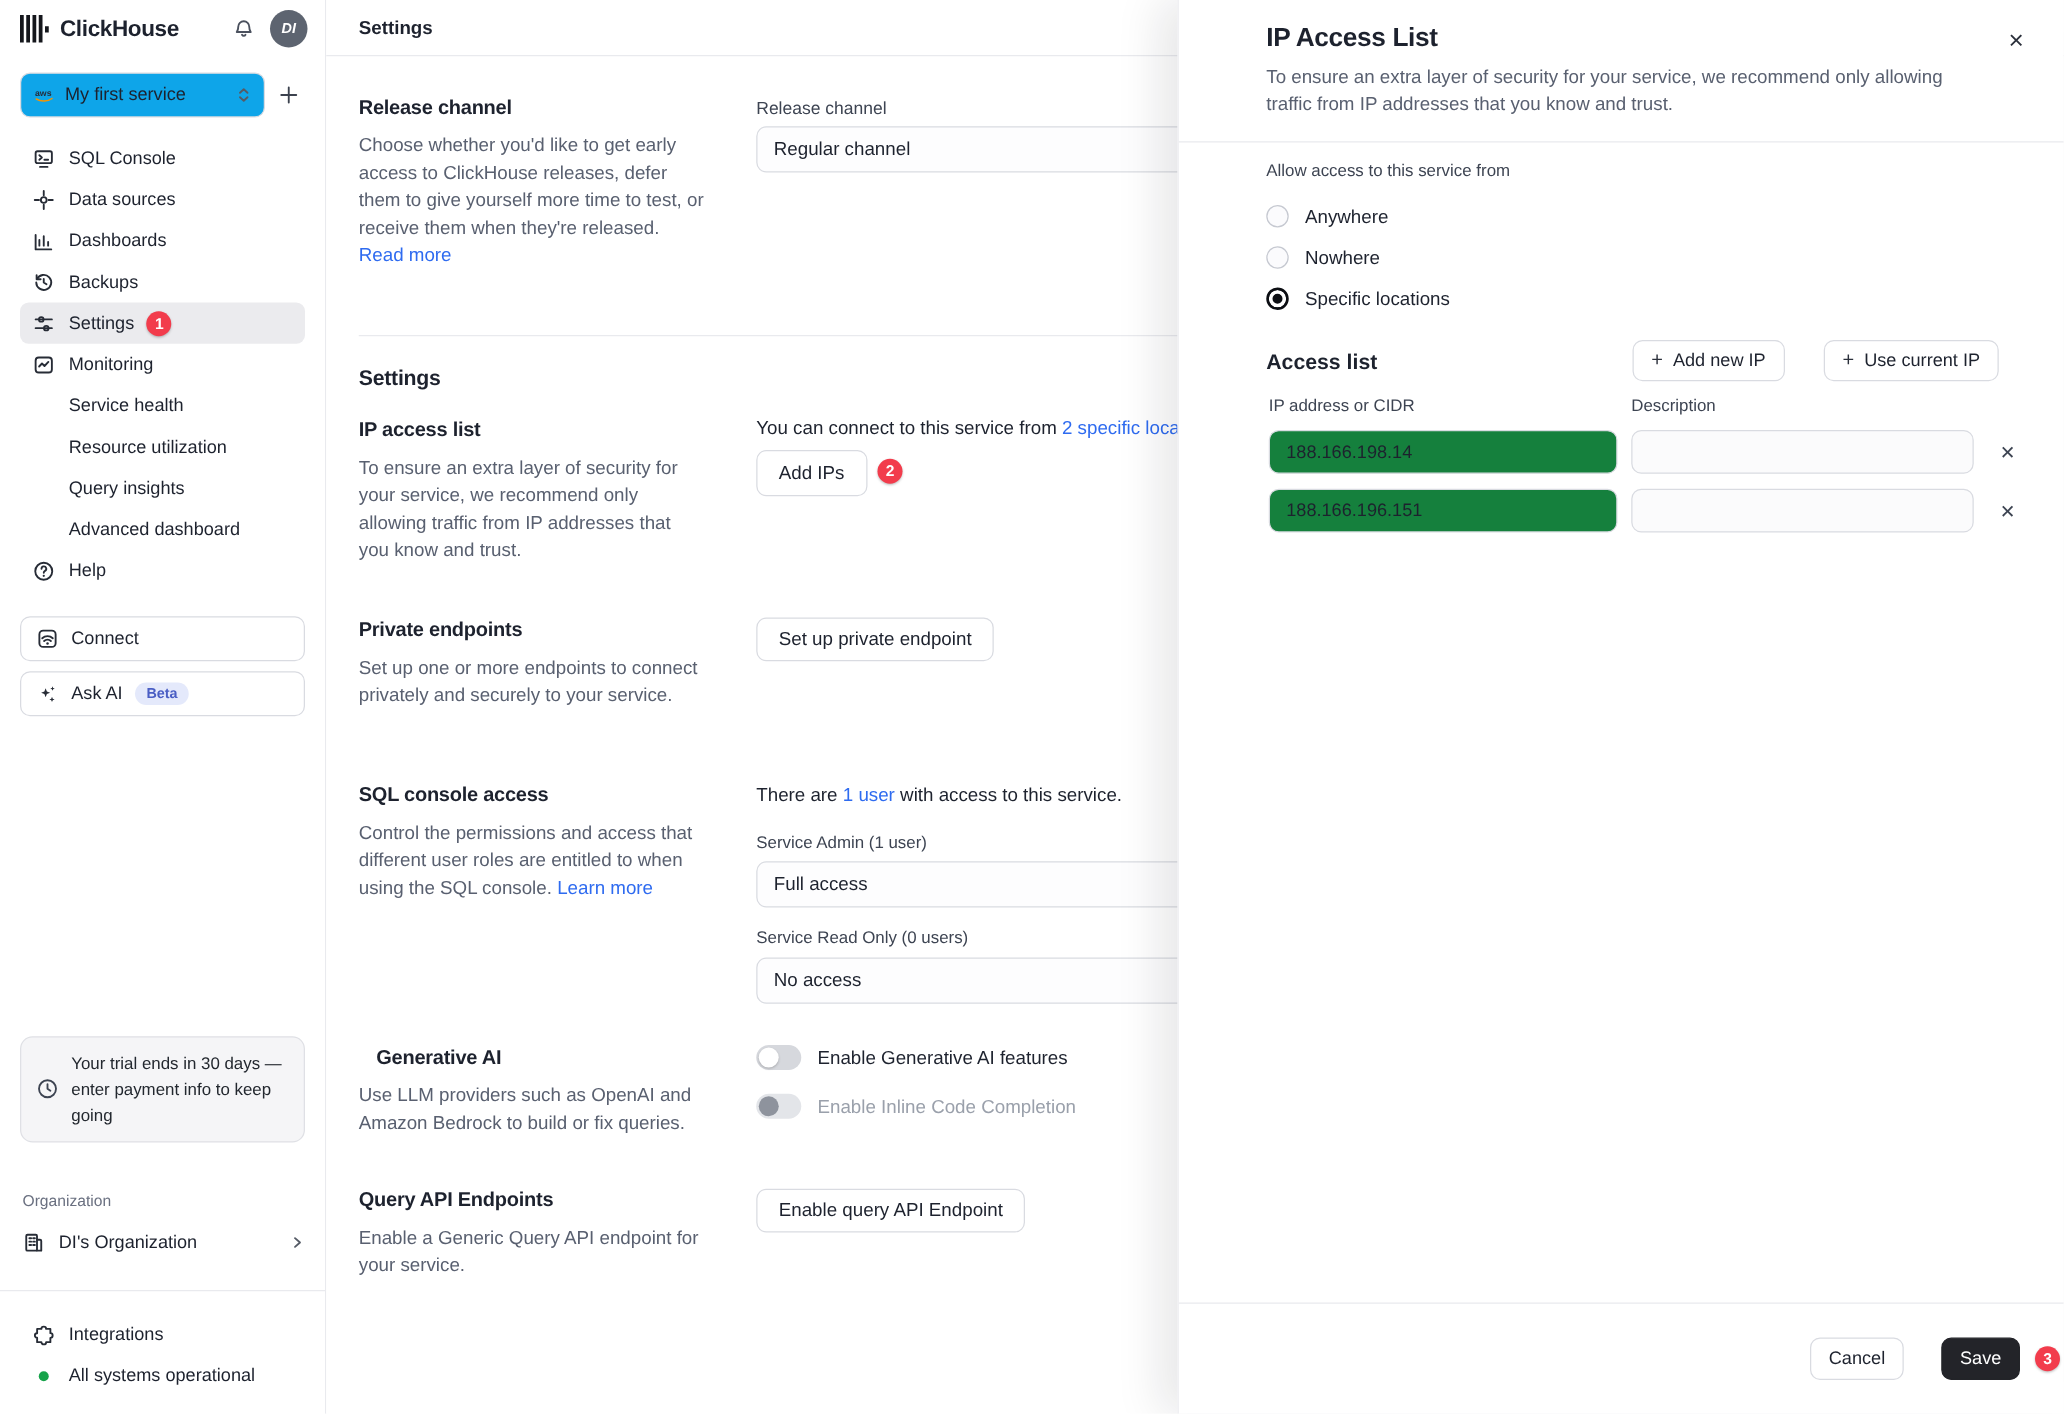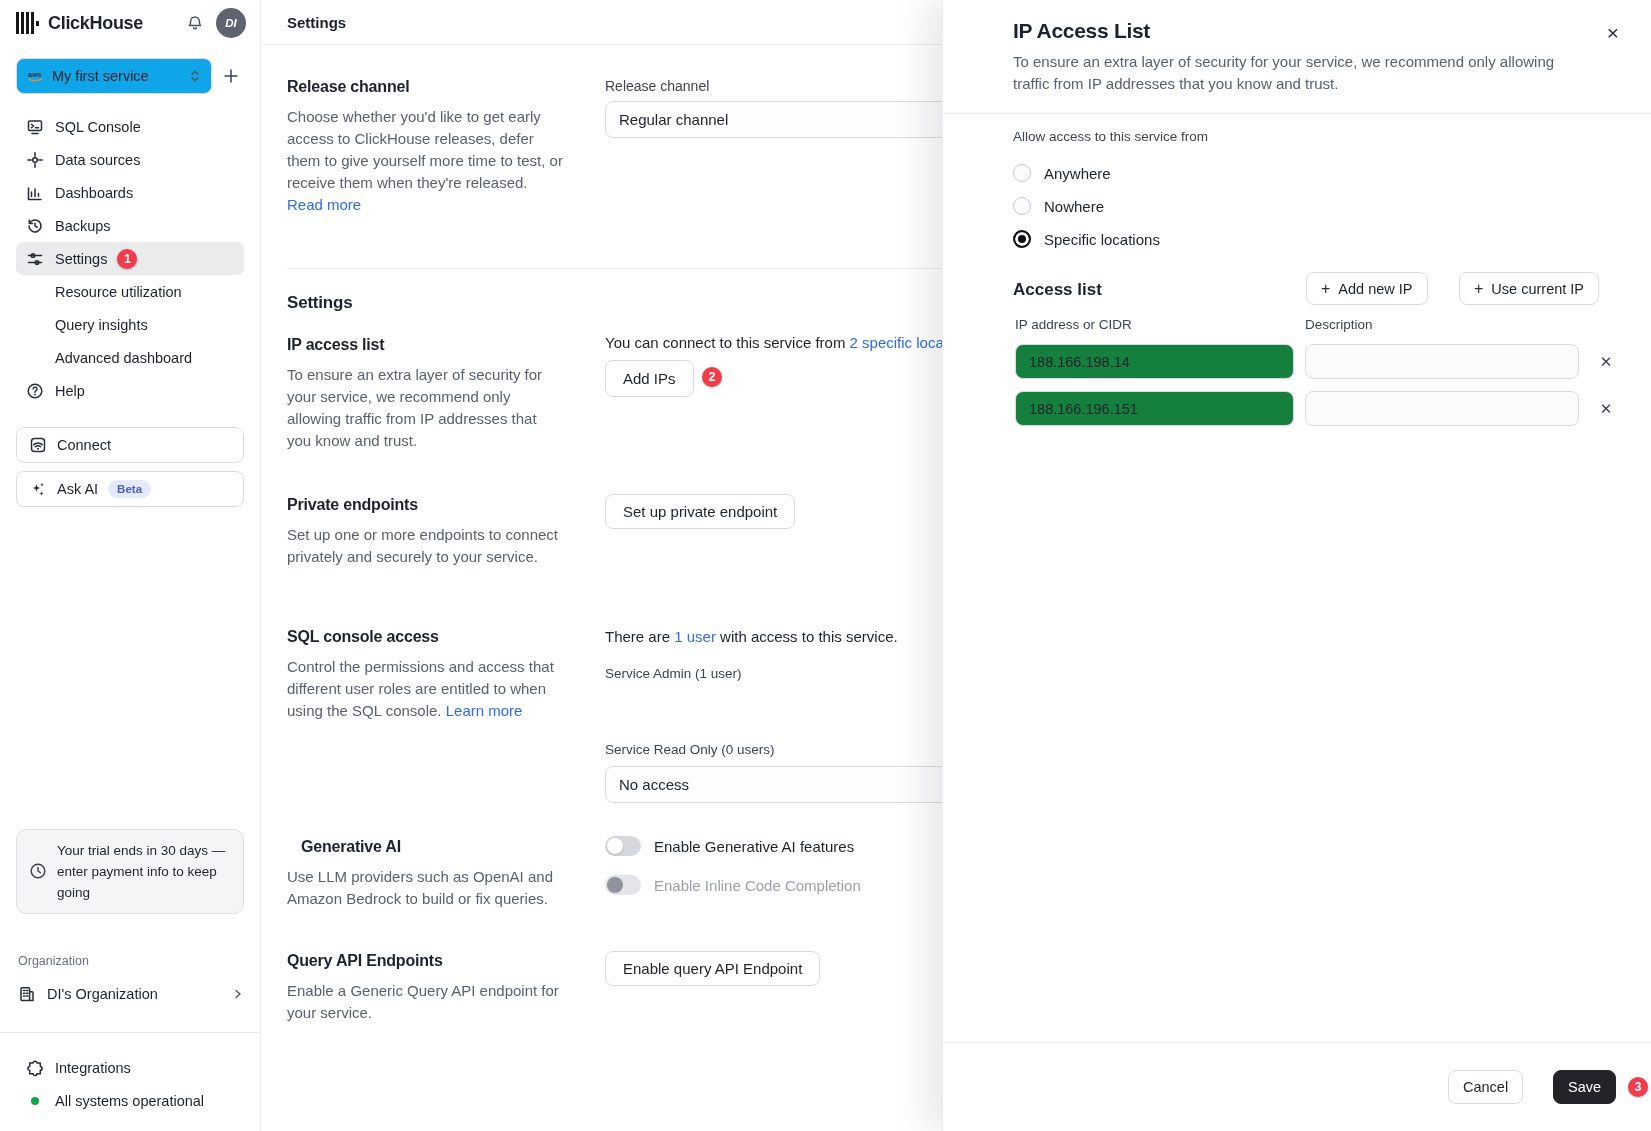--- a/index.html
+++ b/index.html
@@ -199,20 +199,32 @@
       <span class="nicon">
           <svg width="18" height="18" viewBox="0 0 18 18">
             <path class="ic" d="M2.5 5.5h13M2.5 12.5h13"></path>
             <circle class="ic" cx="7" cy="5.5" r="1.8" fill="#fff"></circle>
             <circle class="ic" cx="11" cy="12.5" r="1.8" fill="#fff"></circle>
           </svg>
         </span>
       <span class="nlabel">Settings</span>
       <span class="step-badge">1</span>
     </div>
+    <div class="nav-item">
+      <span class="nicon">
+          <svg width="18" height="18" viewBox="0 0 18 18">
+            <rect class="ic" x="2.5" y="3" width="13" height="12" rx="2.5"></rect>
+            <path class="ic" d="M5.3 10.2l2.3-2.4 2 2 3.1-3.3"></path>
+          </svg>
+        </span>
+      <span class="nlabel">Monitoring</span>
+    </div>
+    <div class="nav-item sub">
+      <span class="nlabel">Service health</span>
+    </div>
     <div class="nav-item sub">
       <span class="nlabel">Resource utilization</span>
     </div>
     <div class="nav-item sub">
       <span class="nlabel">Query insights</span>
     </div>
     <div class="nav-item sub">
       <span class="nlabel">Advanced dashboard</span>
     </div>
     <div class="nav-item">
@@ -333,20 +345,23 @@
   </button>
 
   <div class="abs sec-h" style="left:26px;top:628px">SQL console access</div>
   <div class="abs desc" style="left:26px;top:656px;width:288px">
     <span>Control the permissions and access that different user roles are entitled to when using the SQL console. </span><a class="link">Learn more</a>
   </div>
   <div class="abs sentence" style="left:344px;top:628px">
     <span>There are </span><a class="link">1 user</a><span> with access to this service.</span>
   </div>
   <div class="abs field-label" style="left:344px;top:666px;font-size:13.5px">Service Admin (1 user)</div>
+  <div class="abs select" style="left:344px;top:689px;width:346px">
+    <span>Full access</span>
+  </div>
   <div class="abs field-label" style="left:344px;top:742px;font-size:13.5px">Service Read Only (0 users)</div>
   <div class="abs select" style="left:344px;top:766px;width:346px">
     <span>No access</span>
   </div>
 
   <div class="abs sec-h" style="left:40px;top:838px">Generative AI</div>
   <div class="abs desc" style="left:26px;top:866px;width:290px">Use LLM providers such as OpenAI and Amazon Bedrock to build or fix queries.</div>
   <div class="abs toggle-row" style="left:344px;top:836px">
     <span class="toggle">
         <span class="knob"></span>

